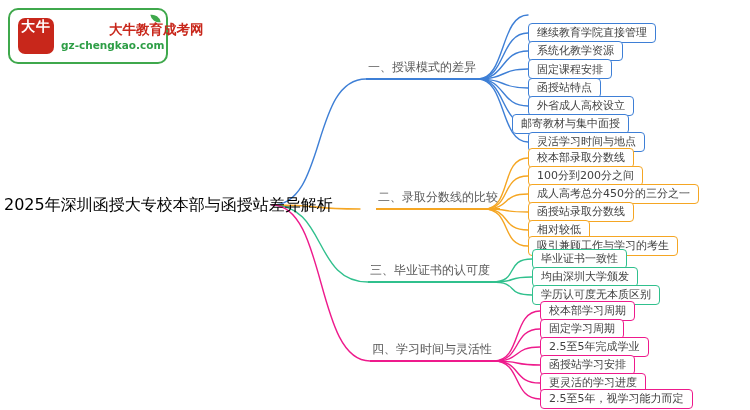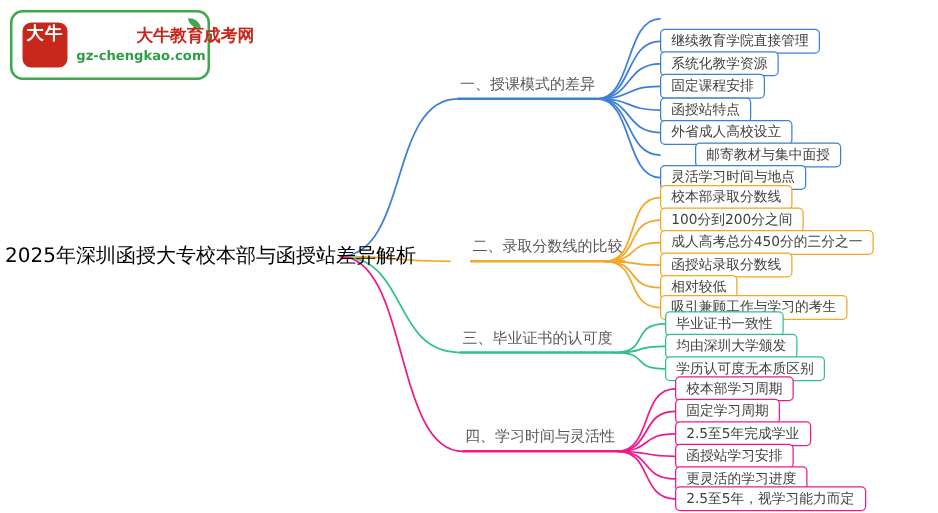--- a/index.html
+++ b/index.html
@@ -89,21 +89,21 @@
     <div class="leaf-deco"></div>
   </div>
 
   <div class="main-topic">2025年深圳函授大专校本部与函授站差异解析</div>
 <div class="branch-label" style="left: 366px; top: 59px; border-bottom-color: rgb(62, 127, 214); text-align: center;">一、授课模式的差异</div>
     <div class="leaf" style="left: 528px; top: 23px; border-color: rgb(62, 127, 214);">继续教育学院直接管理</div>
     <div class="leaf" style="left: 528px; top: 41px; border-color: rgb(62, 127, 214);">系统化教学资源</div>
     <div class="leaf" style="left: 528px; top: 59px; border-color: rgb(62, 127, 214); font-family: Liberation Serif, serif;">固定课程安排</div>
     <div class="leaf" style="left: 528px; top: 78px; border-color: rgb(62, 127, 214);">函授站特点</div>
     <div class="leaf" style="left: 528px; top: 96px; border-color: rgb(62, 127, 214);">外省成人高校设立</div>
-    <div class="leaf" style="left: 556px; top: 114px; border-color: rgb(62, 127, 214);">邮寄教材与集中面授</div>
+    <div class="leaf" style="left: 512px; top: 114px; border-color: rgb(62, 127, 214);">邮寄教材与集中面授</div>
     <div class="leaf" style="left: 528px; top: 132px; border-color: rgb(62, 127, 214);">灵活学习时间与地点</div>
     <div class="branch-label" style="left: 360px; top: 189px; border-bottom-color: rgb(245, 166, 35); margin-left: 16px;">二、录取分数线的比较</div>
     <div class="leaf" style="left: 528px; top: 148px; border-color: rgb(245, 166, 35);">校本部录取分数线</div>
     <div class="leaf" style="left: 528px; top: 166px; border-color: rgb(245, 166, 35);">100分到200分之间</div>
     <div class="leaf" style="left: 528px; top: 184px; border-color: rgb(245, 166, 35);">成人高考总分450分的三分之一</div>
     <div class="leaf" style="left: 528px; top: 202px; border-color: rgb(245, 166, 35);">函授站录取分数线</div>
     <div class="leaf" style="left: 528px; top: 220px; border-color: rgb(245, 166, 35);">相对较低</div>
     <div class="leaf" style="left: 528px; top: 236px; border-color: rgb(245, 166, 35);">吸引兼顾工作与学习的考生</div>
     <div class="branch-label" style="left: 368px; top: 262px; border-bottom-color: rgb(48, 192, 141);">三、毕业证书的认可度</div>
     <div class="leaf" style="left: 532px; top: 249px; border-color: rgb(48, 192, 141);">毕业证书一致性</div>

